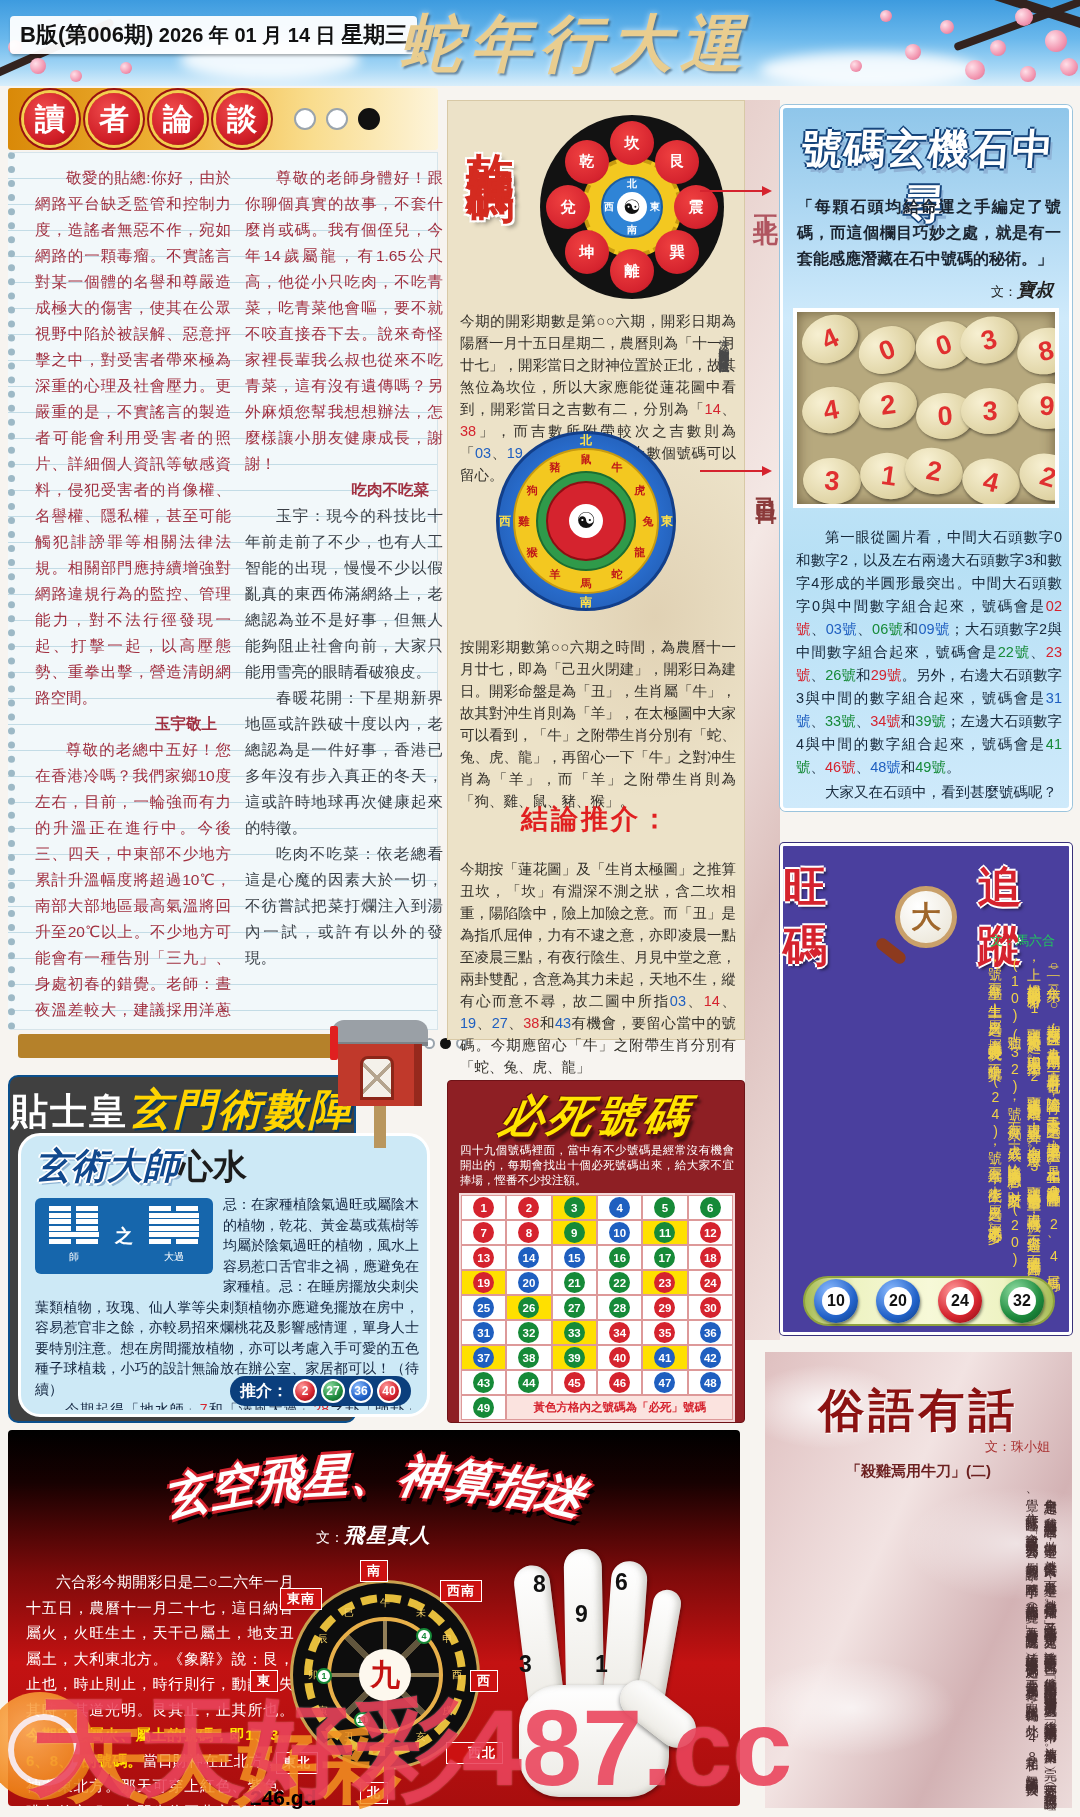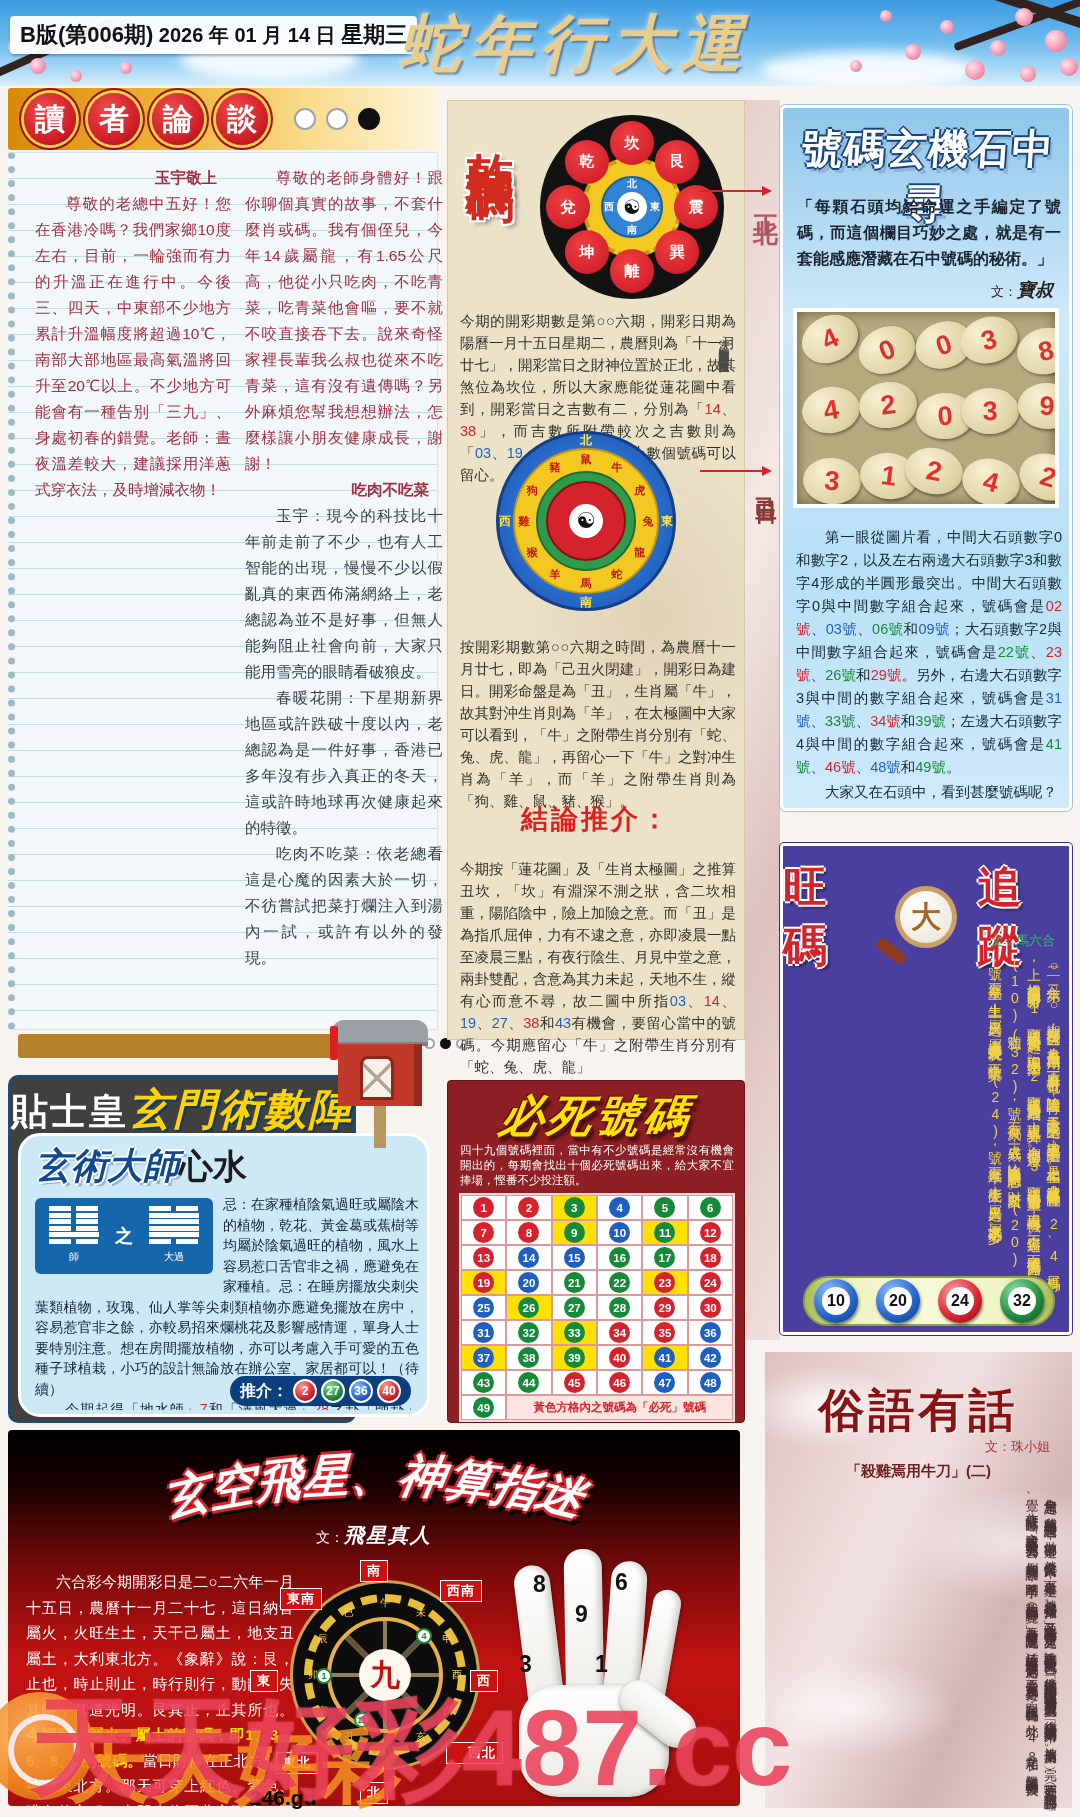--- a/index.html
+++ b/index.html
@@ -323,20 +323,21 @@
 <div class="abs rt-bar" data-name="readers-forum-header">
   <span id="rt-circles" data-name="readers-forum-title"><span class="rt-circle" data-name="readers-title-char">讀</span><span class="rt-circle" data-name="readers-title-char">者</span><span class="rt-circle" data-name="readers-title-char">論</span><span class="rt-circle" data-name="readers-title-char">談</span></span>
   <span class="dots" data-name="pagination-dots-top">
       <span class="dot dhollow" data-name="pagination-dot"></span>
       <span class="dot dhollow" data-name="pagination-dot"></span>
       <span class="dot dfill" data-name="pagination-dot"></span>
     </span>
 </div>
 <div class="abs notebook" data-name="readers-letters-panel">
   <div class="lcol lcol1" data-name="letters-column-1">
+      <p class="lp lred" data-name="letter-paragraph">敬愛的貼總:你好，由於網路平台缺乏監管和控制力度，造謠者無惡不作，宛如網路的一顆毒瘤。不實謠言對某一個體的名譽和尊嚴造成極大的傷害，使其在公眾視野中陷於被誤解、惡意抨擊之中，對受害者帶來極為深重的心理及社會壓力。更嚴重的是，不實謠言的製造者可能會利用受害者的照片、詳細個人資訊等敏感資料，侵犯受害者的肖像權、名譽權、隱私權，甚至可能觸犯誹謗罪等相關法律法規。相關部門應持續增強對網路違規行為的監控、管理能力，對不法行徑發現一起、打擊一起，以高壓態勢、重拳出擊，營造清朗網路空間。</p>
       <p class="lp lred lsig" data-name="letter-signature">玉宇敬上</p>
       <p class="lp lred" data-name="letter-paragraph">尊敬的老總中五好！您在香港冷嗎？我們家鄉10度左右，目前，一輪強而有力的升溫正在進行中。今後三、四天，中東部不少地方累計升溫幅度將超過10℃，南部大部地區最高氣溫將回升至20℃以上。不少地方可能會有一種告別「三九」、身處初春的錯覺。老師：晝夜溫差較大，建議採用洋蔥式穿衣法，及時增減衣物！</p>
     </div>
   <div class="lcol lcol2" data-name="letters-column-2">
       <p class="lp lred" data-name="letter-paragraph">尊敬的老師身體好！跟你聊個真實的故事，不套什麼肖或碼。我有個侄兒，今年14歲屬龍，有1.65公尺高，他從小只吃肉，不吃青菜，吃青菜他會嘔，要不就不咬直接吞下去。說來奇怪家裡長輩我么叔也從來不吃青菜，這有沒有遺傳嗎？另外麻煩您幫我想想辦法，怎麼樣讓小朋友健康成長，謝謝！</p>
       <p class="lp lred lsig" data-name="letter-signature">吃肉不吃菜</p>
       <p class="lp ldark" data-name="letter-paragraph">玉宇：現今的科技比十年前走前了不少，也有人工智能的出現，慢慢不少以假亂真的東西佈滿網絡上，老總認為並不是好事，但無人能夠阻止社會向前，大家只能用雪亮的眼睛看破狼皮。</p>
       <p class="lp ldark" data-name="letter-paragraph">春暖花開：下星期新界地區或許跌破十度以內，老總認為是一件好事，香港已多年沒有步入真正的冬天，這或許時地球再次健康起來的特徵。</p>
       <p class="lp ldark" data-name="letter-paragraph">吃肉不吃菜：依老總看這是心魔的因素大於一切，不彷嘗試把菜打爛注入到湯內一試，或許有以外的發現。</p>
     </div>

